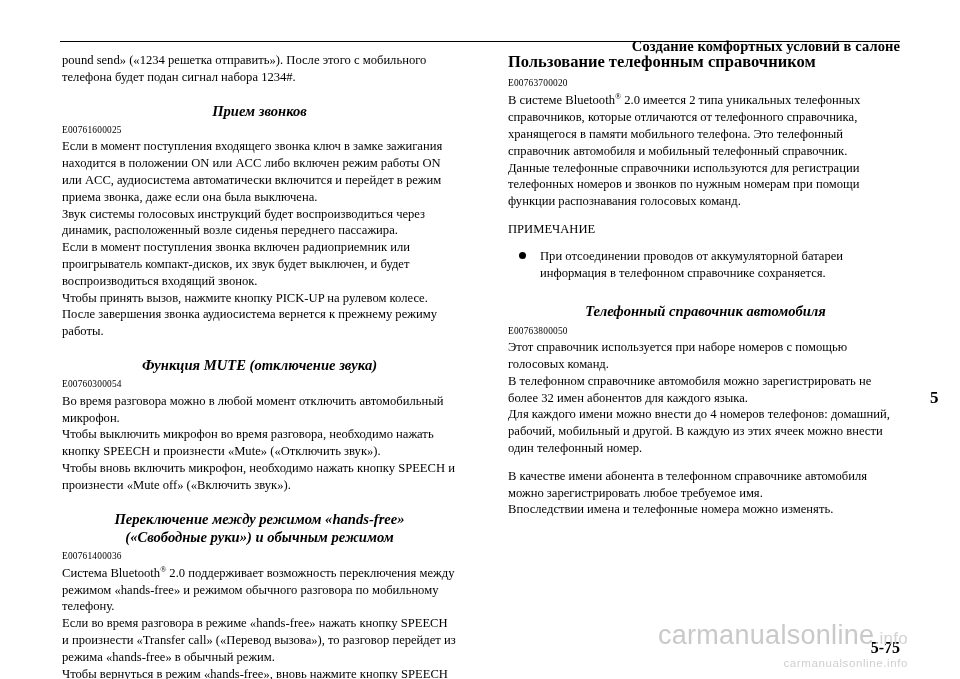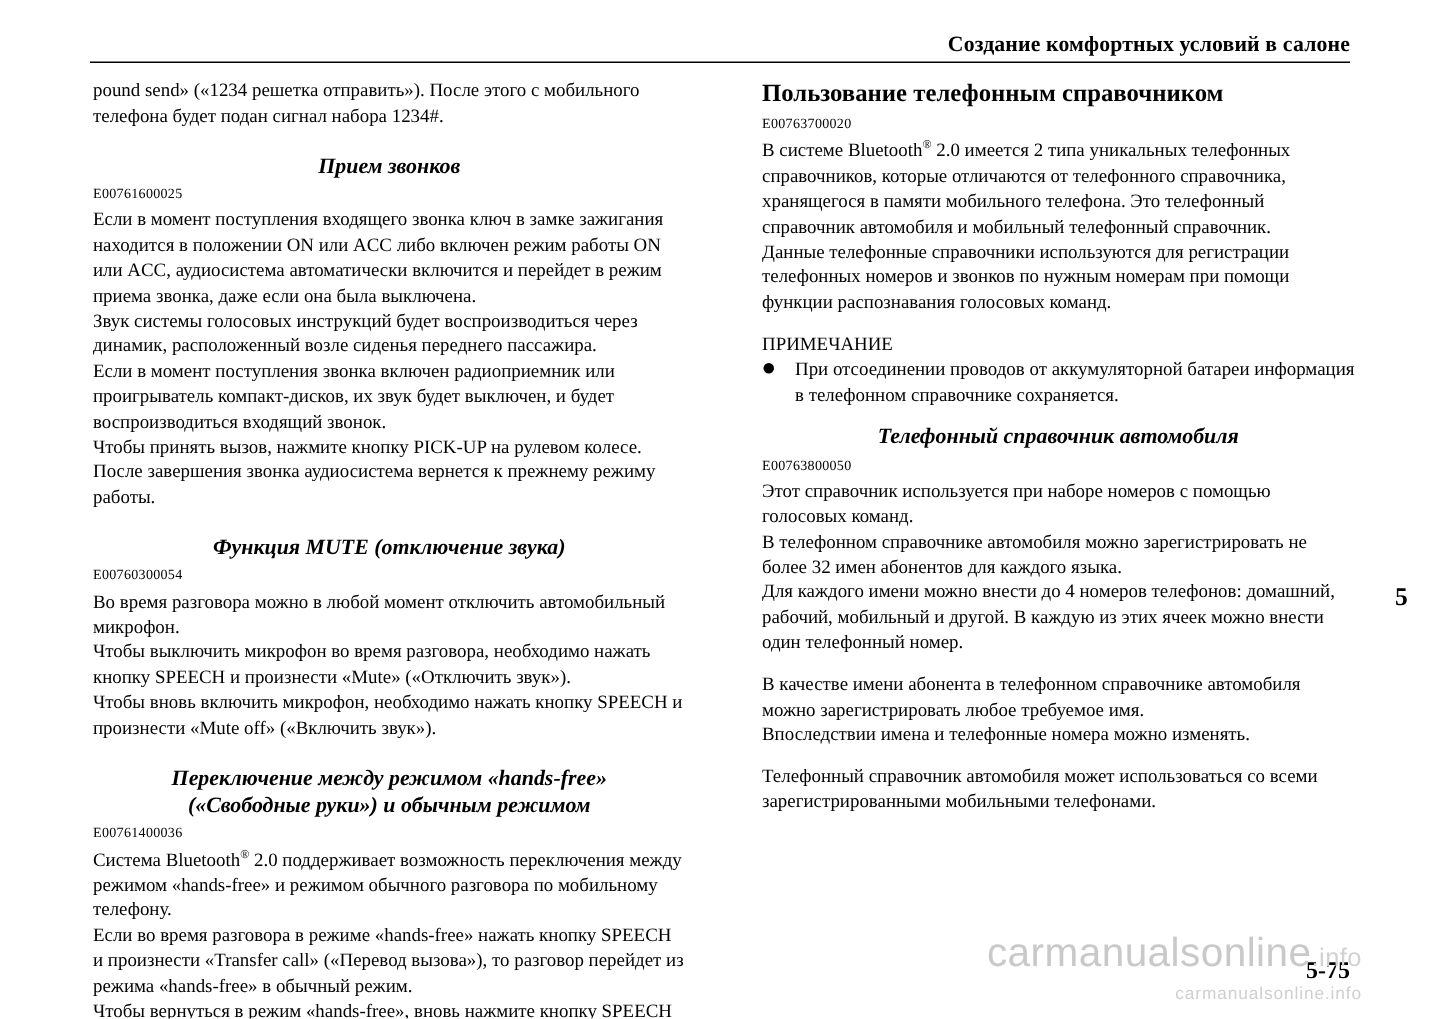--- a/index.html
+++ b/index.html
@@ -18,21 +18,21 @@
   .page {
     position: absolute;
     left: 0; top: 0;
     width: 960px;
     height: 679px;
   }
   
   .header {
     position: absolute;
     left: 60px;
-    top: 22px;
+    top: 38px;
     width: 840px;
     text-align: right;
     font-size: 14.5px;
     font-weight: bold;
     font-family: "Liberation Serif", serif;
     letter-spacing: 0.1px;
   }
   .header-rule {
     position: absolute;
     left: 60px;
@@ -109,21 +109,21 @@
     letter-spacing: 0.2px;
     margin: 0;
     padding-right: 1px;
   }
   .note-title {
     margin: 0;
     font-size: 12.6px;
   }
   .note-item {
     position: relative;
-    margin: 0;
+    margin: 10px;
     padding-left: 16px;
     font-size: 12.6px;
     line-height: 1.335;
   }
   .note-item .bullet {
     position: absolute;
     left: 1px;
     top: 4px;
     width: 7px;
     height: 7px;
@@ -230,21 +230,20 @@
     <div style="height:4px"></div>
     <p class="code">E00763800050</p>
     <div style="height:2px"></div>
     <p class="body">Этот справочник используется при наборе номеров с помощью голосовых команд.</p>
     <p class="body">В телефонном справочнике автомобиля можно зарегистрировать не более 32 имен абонентов для каждого языка.</p>
     <p class="body">Для каждого имени можно внести до 4 номеров телефонов: домашний, рабочий, мобильный и другой. В каждую из этих ячеек можно внести один телефонный номер.</p>
     <div class="gap-md"></div>
     <p class="body">В качестве имени абонента в телефонном справочнике автомобиля можно зарегистрировать любое требуемое имя.</p>
     <p class="body">Впоследствии имена и телефонные номера можно изменять.</p>
     <div class="gap-md"></div>
-    <p class="body">Телефонный справочник автомобиля может использоваться со всеми зарегистрированными мобильными телефонами.</p>
   </div>
 
   <div class="chapter-tab">
     <span class="num">5</span>
   </div>
 
   <div class="footer-page">5-75</div>
 
   <div class="watermark"><span>carmanualsonline</span><span class="w-info">.info</span></div>
   <div class="watermark2">carmanualsonline.info</div>

